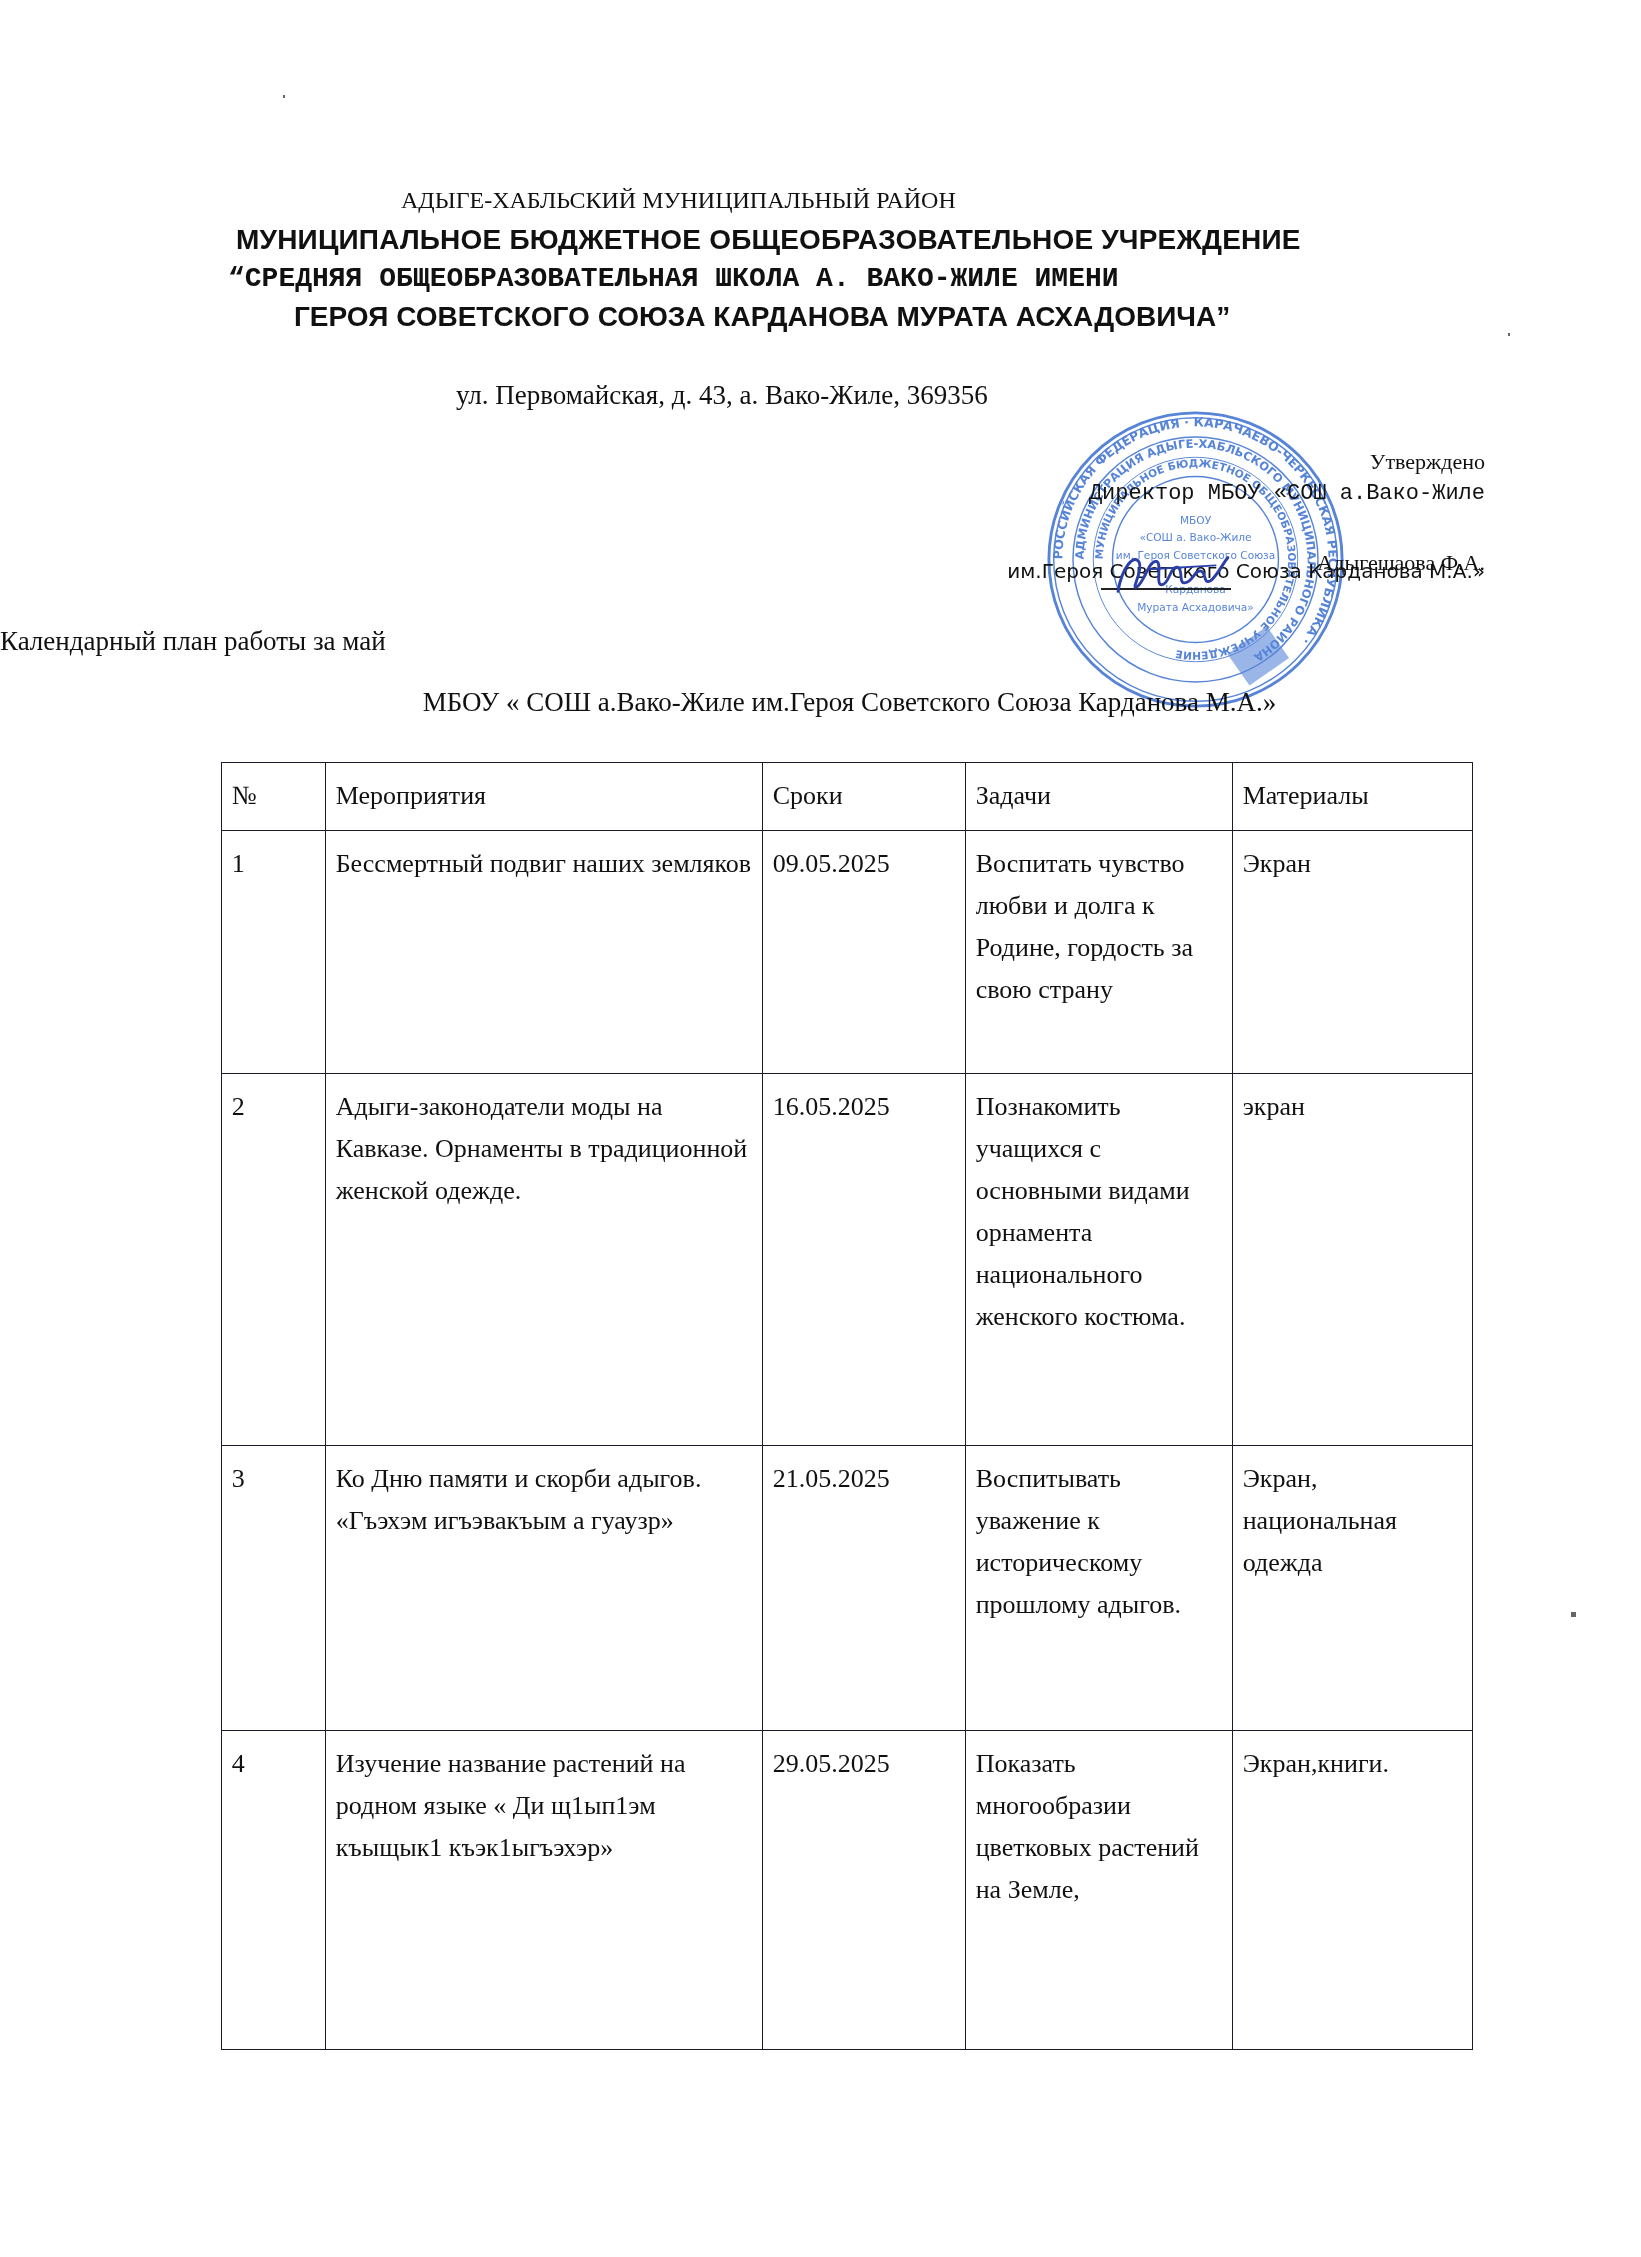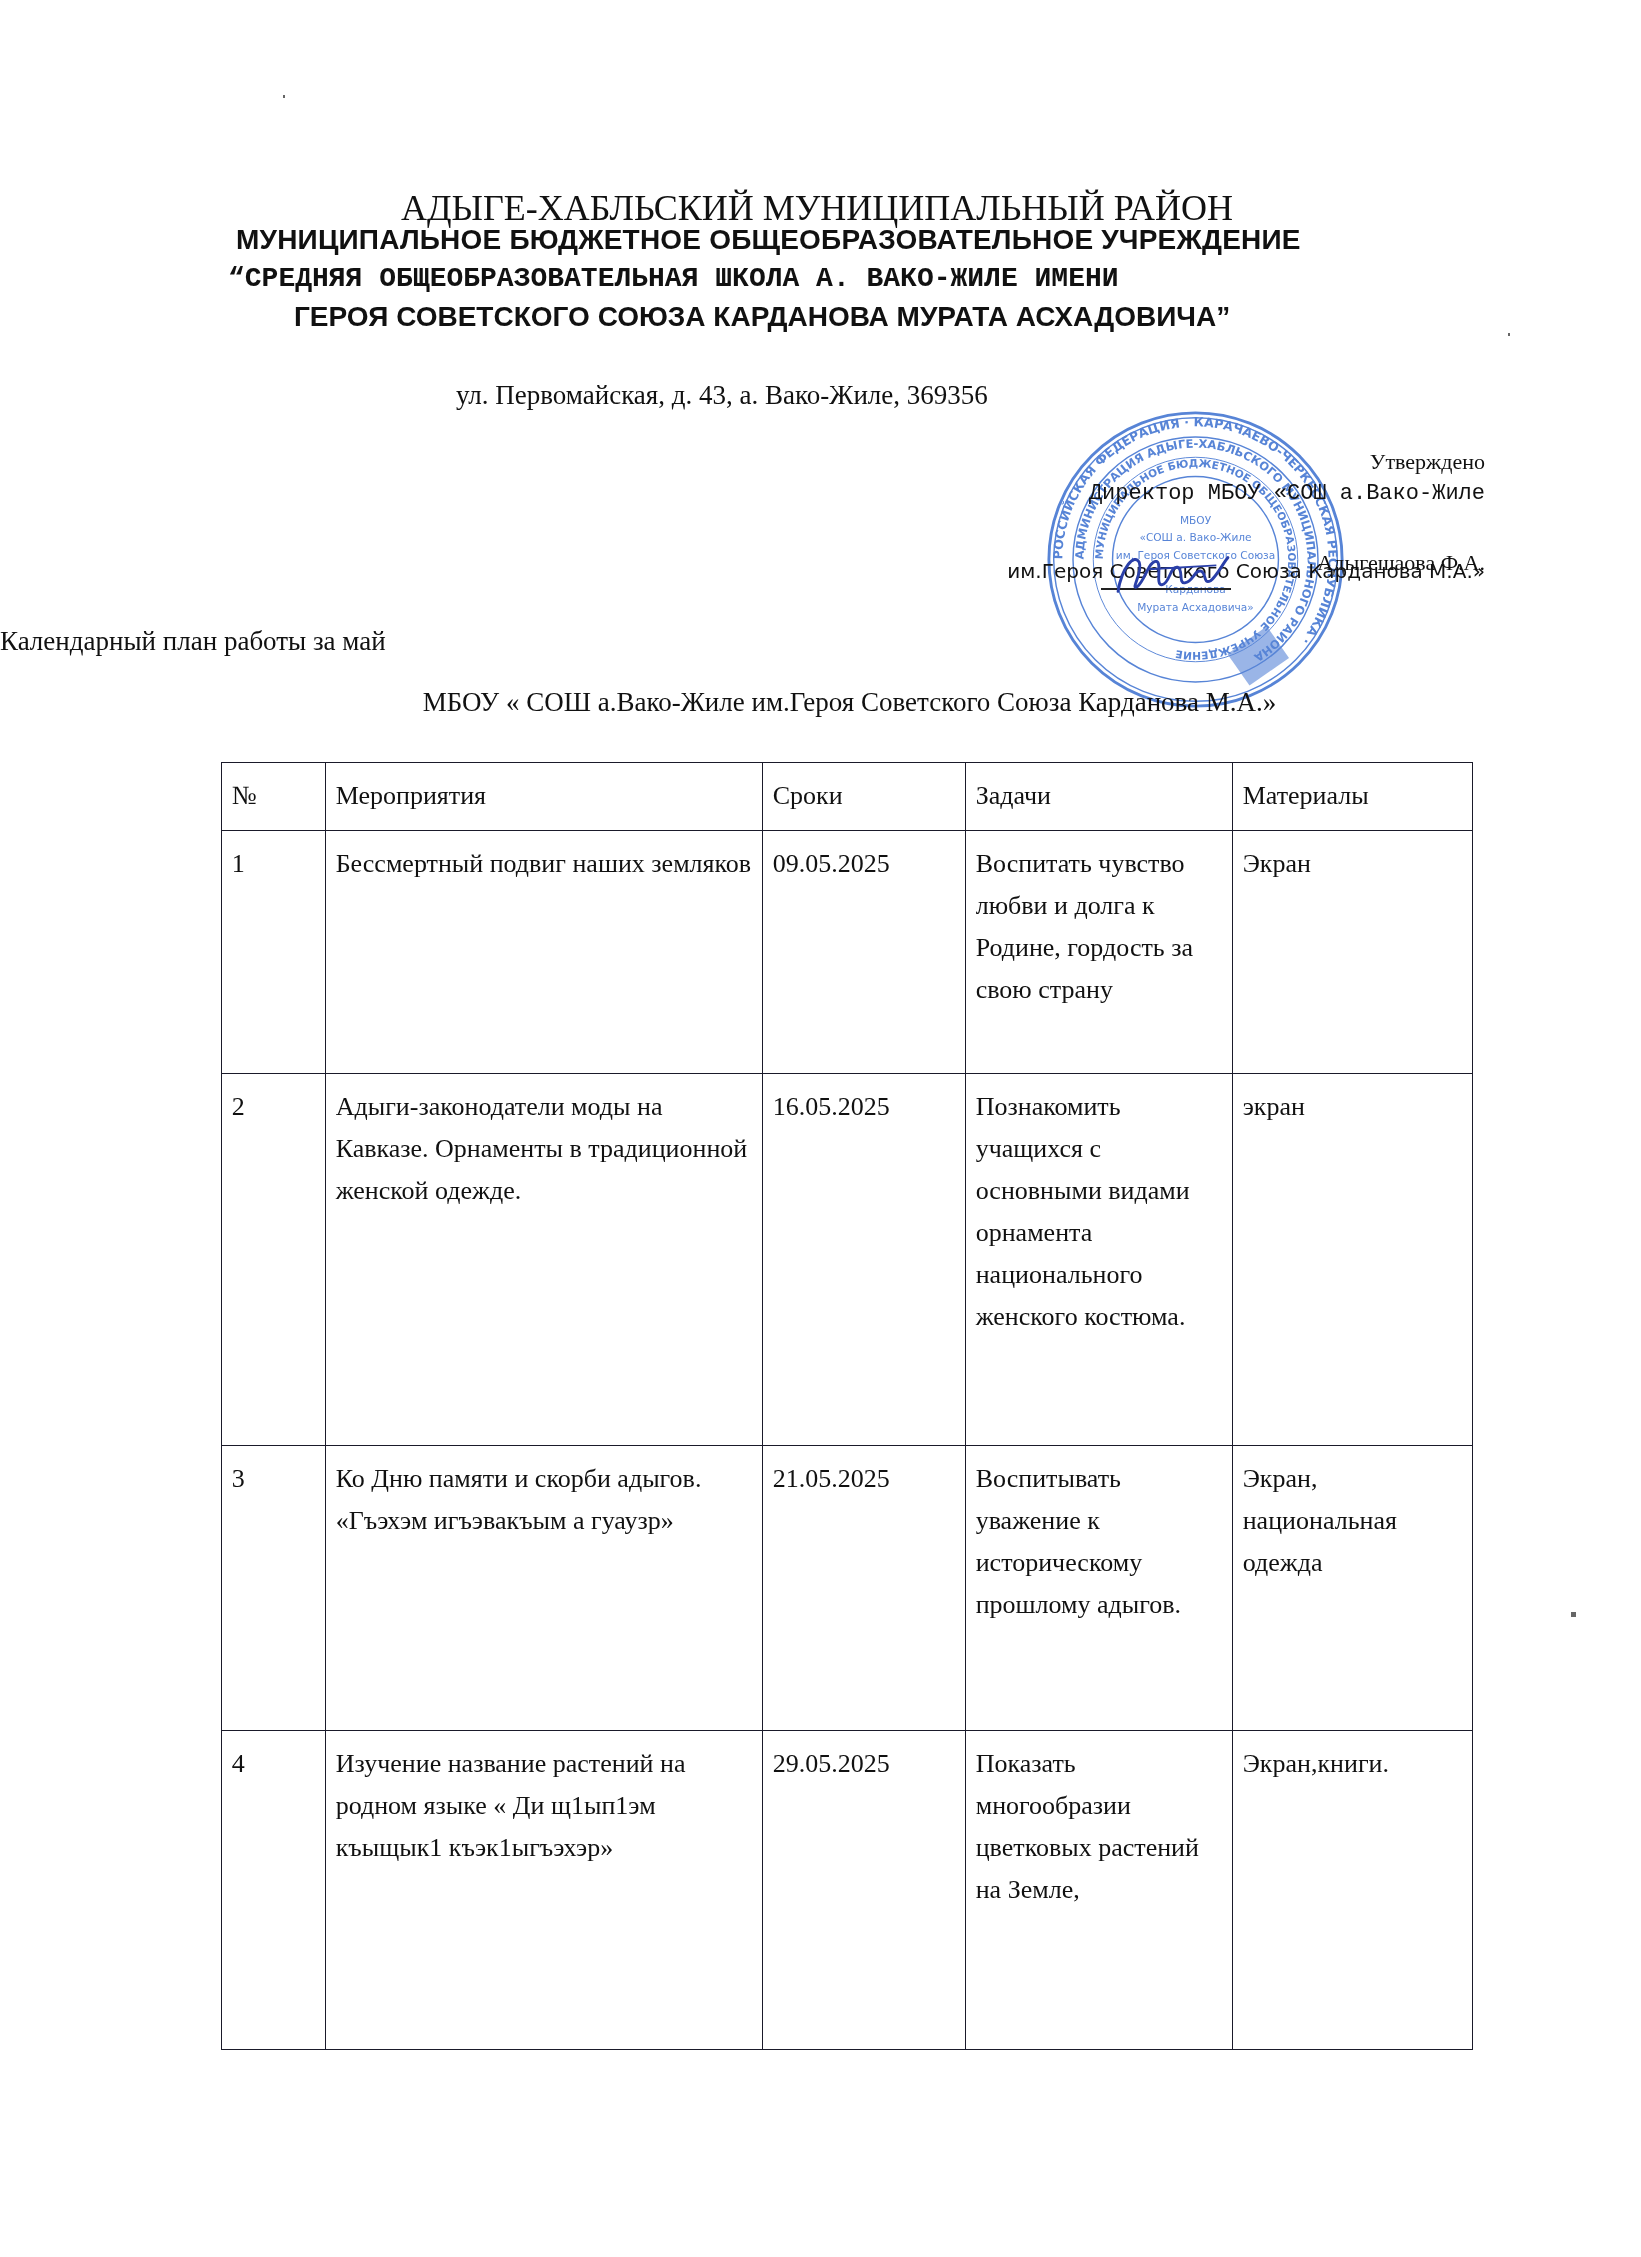--- a/index.html
+++ b/index.html
@@ -2,21 +2,21 @@
 <html><head>
 <meta charset="utf-8">
 <style>
   html, body { margin: 0; padding: 0; }
   body {
     width: 1641px; height: 2257px; background: #ffffff;
     position: relative; overflow: hidden;
     font-family: "Liberation Serif", "DejaVu Serif", serif; color: #111;
   }
   .hdr-line { position: absolute; white-space: nowrap; }
-  #h1 { left: 401px; top: 187px; font-size: 36px; }
+  #h1 { left: 401px; top: 187px; font-size: 24px; }
   #h2 { left: 236px; top: 224px; font-size: 28px; font-weight: bold; font-family: "Liberation Sans", "DejaVu Sans", sans-serif; letter-spacing: 0.2px; }
   #h3 { left: 228px; top: 263px; font-size: 28px; font-weight: bold; font-family: Liberation Mono, monospace; }
   #h4 { left: 294px; top: 301px; font-size: 28px; font-weight: bold; font-family: Liberation Sans, sans-serif; }
   #h5 { left: 456px; top: 340px; font-size: 27px; margin-top: 40px; }
 
   .approve { position: absolute; right: 156px; text-align: left; white-space: nowrap; z-index: 3; }
   #a1 { top: 449px; font-size: 22px; font-family: "Liberation Serif", serif; }
   #a2 { top: 481px; font-size: 22px; font-family: Liberation Mono, monospace; }
   #a3 { top: 515px; font-size: 20px; font-family: "DejaVu Sans", sans-serif; margin-top: 44px; }
   #a4 { top: 550px; font-size: 22px; font-family: "Liberation Serif", serif; }

